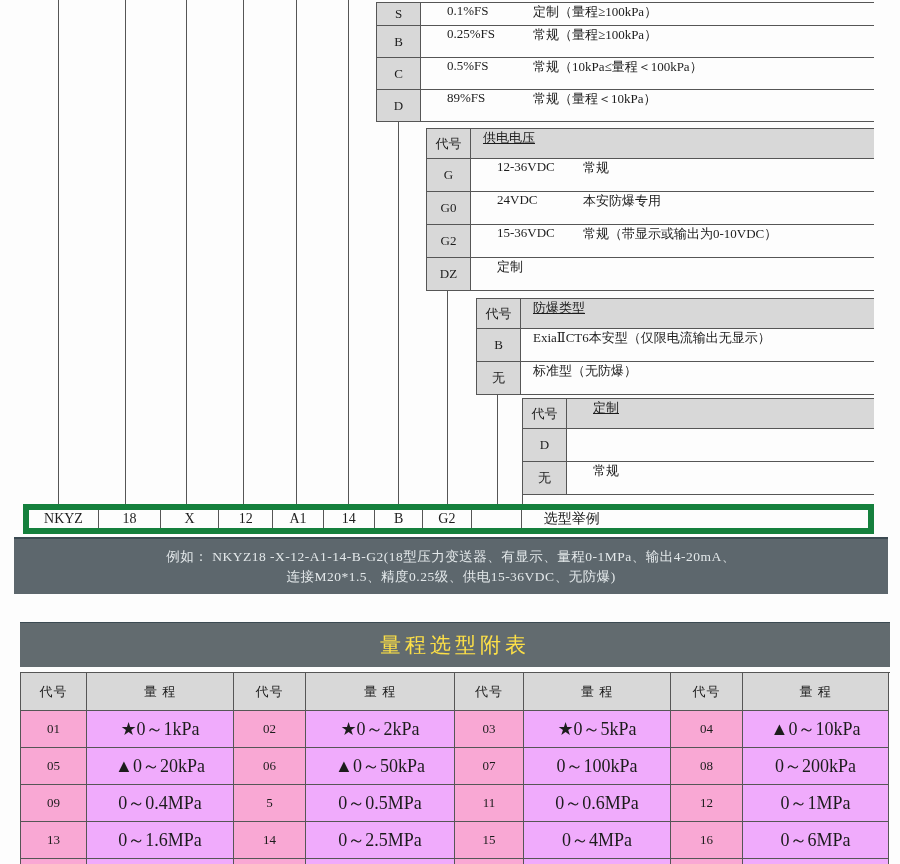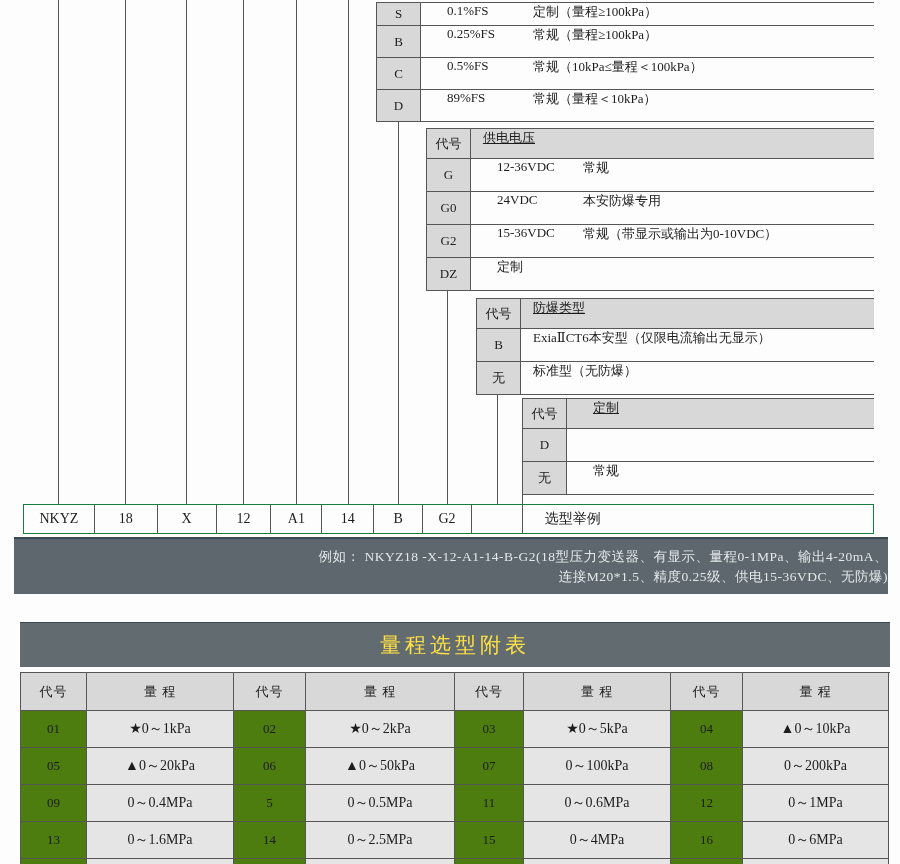--- a/index.html
+++ b/index.html
@@ -47,58 +47,58 @@
   .t-explosion .srow { height:33px; }
   .t-explosion .hrow { height:30px; }
   .t-custom   { left:522px; top:398px; width:352px; }
   .t-custom .srow { height:33px; }
   .t-custom .hrow { height:30px; }
   .t-custom .desc { margin-left:26px; }
 
   
   .model-row {
     position:absolute; left:23px; top:504px; width:851px; height:30px;
-    display:flex; border:1px solid #15803d; font-size:14px;
+    display:flex; border:6px solid #15803d; font-size:14px;
   }
   .mcell {
     border-right:1px solid #565656; display:flex; align-items:center; justify-content:center;
     height:100%;
   }
   .mcell:last-child { border-right:none; justify-content:flex-start; padding-left:22px; }
   .mc0{width:71px}.mc1{width:63px}.mc2{width:59px}.mc3{width:55px}.mc4{width:51px}
   .mc5{width:52px}.mc6{width:49px}.mc7{width:49px}.mc8{width:51px}.mc9{width:351px}
 
   
   .example-bar {
     position:absolute; left:14px; top:537px; width:874px; height:57px;
     background:#5d676d; border-top:2px solid #3b4a52;
-    color:#e3e8ea; font-size:13.5px; line-height:20px; text-align:right;
+    color:#e3e8ea; font-size:13.5px; line-height:20px; text-align:center;
     padding-top:8px; letter-spacing:0.5px;
   }
 
   
   .range-block { position:absolute; left:20px; top:622px; width:870px; }
   .range-title {
     height:45px; background:#626b6f; border-top:1px solid #3b4a52;
     color:#fde047; font-size:21px; letter-spacing:4px;
     display:flex; align-items:center; justify-content:center;
   }
   .range-grid {
     margin-top:5px; display:grid;
     grid-template-columns:66px 147px 72px 149px 69px 147px 72px 146px;
     grid-template-rows:38px 37px 37px 37px 37px 20px;
     border-left:1px solid #565656; border-top:1px solid #565656;
   }
   .rt-cell {
     border-right:1px solid #565656; border-bottom:1px solid #565656;
     display:flex; align-items:center; justify-content:center;
-    font-size:14px; background:#e5e5e5;
+    font-size:18px; background:#f0abfc;
   }
   .rt-head { background:#d8d8d8; font-size:13px; letter-spacing:1px; }
-  .rt-code { background:#4d7c0f; font-size:13px; }
+  .rt-code { background:#f9a8d4; font-size:13px; }
 </style>
 </head>
 <body>
 
 <div class="page">
 
   <div class="vline vl1"></div>
   <div class="vline vl2"></div>
   <div class="vline vl3"></div>
   <div class="vline vl4"></div>

